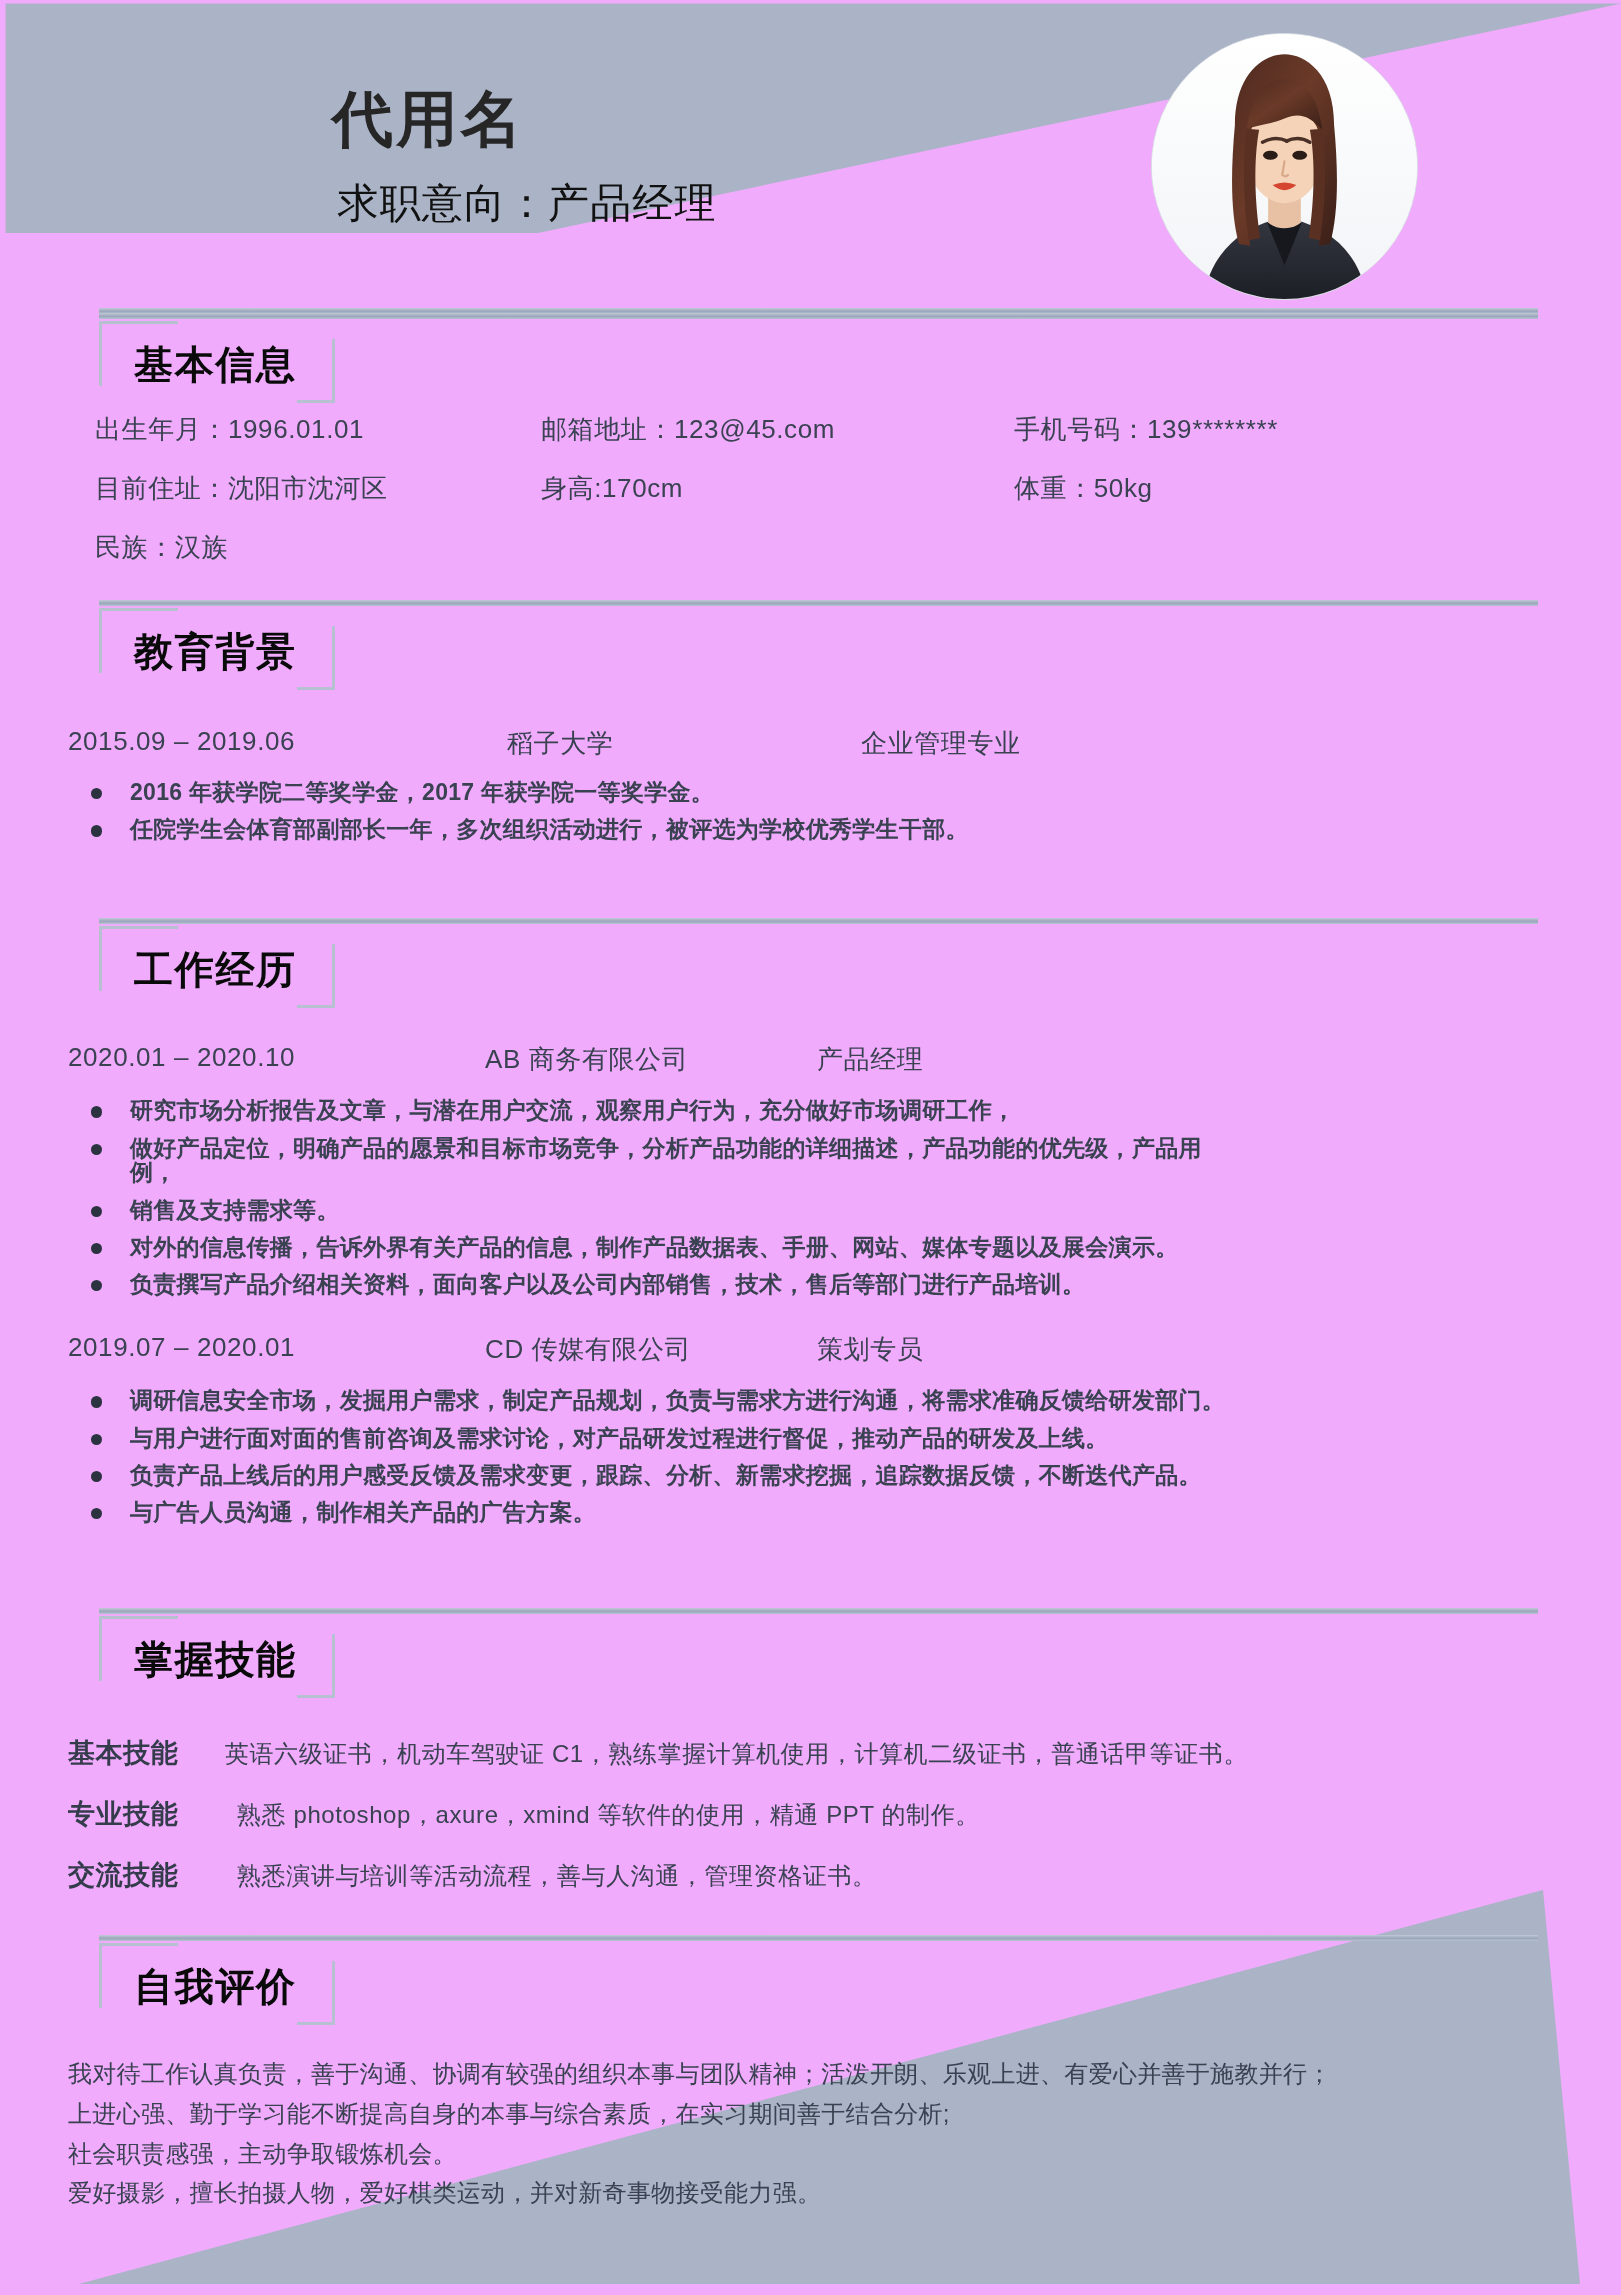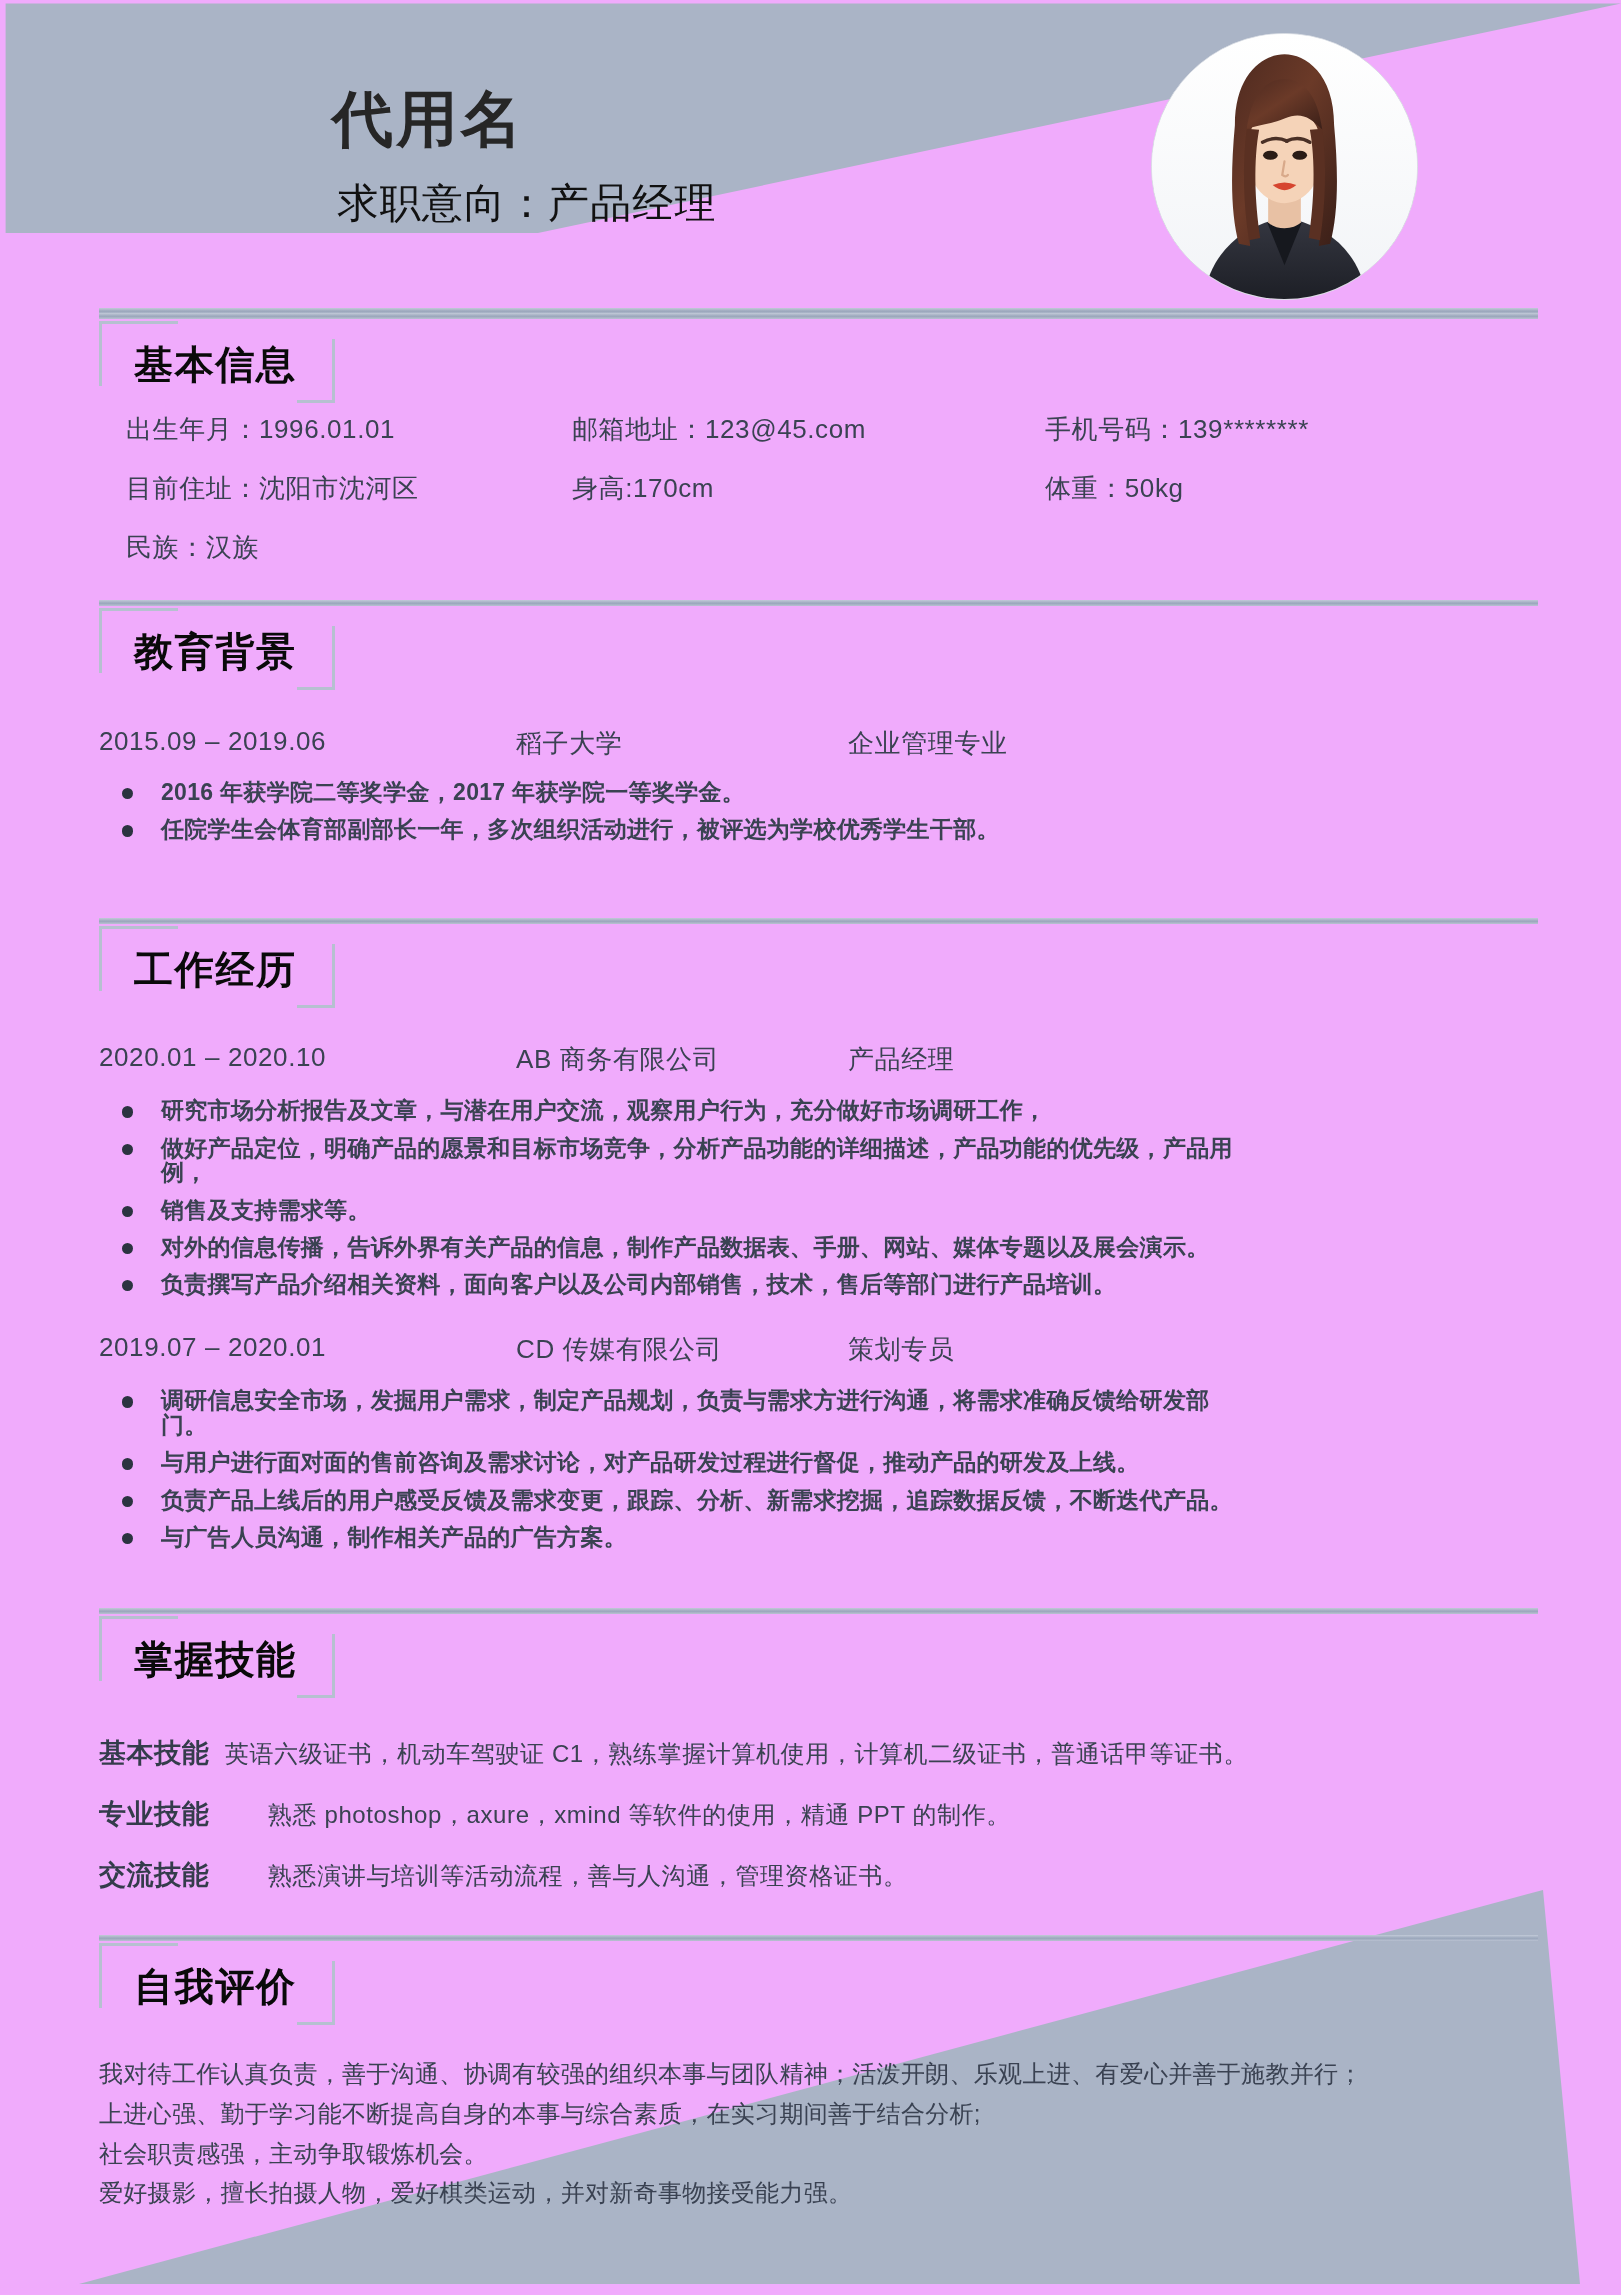--- a/index.html
+++ b/index.html
@@ -130,21 +130,21 @@
     left: 35px;
     top: 25px;
     font-size: 39px;
     font-weight: bold;
     color: #0a0a0a;
     letter-spacing: 1.7px;
     white-space: nowrap;
   }
 
   .sec-body {
-    margin-left: 99px;
+    margin-left: 68px;
     margin-right: 84px;
   }
 
   
   .info-grid {
     display: grid;
     grid-template-columns: 473px 473px 1fr;
     row-gap: 24px;
     font-size: 26px;
     color: #3a4252;
@@ -297,21 +297,21 @@
   </div>
 
   <div class="section" style="top:600px;">
     <div class="sec-rule"></div>
     <div class="sec-head">
       <span class="bracket-tl"></span>
       <span class="bracket-br"></span>
       <span class="sec-title">教育背景</span>
     </div>
     <div class="sec-body">
-      <div class="entry-row" style="margin-top:27px;">
+      <div class="entry-row" style="margin-top:27px;gap:22px;">
         <span class="entry-date">2015.09 – 2019.06</span>
         <span class="entry-org">稻子大学</span>
         <span class="entry-role">企业管理专业</span>
       </div>
       <ul class="bullets" style="margin-top:19px;">
         <li>2016 年获学院二等奖学金，2017 年获学院一等奖学金。</li>
         <li style="margin-top:12.4px;">任院学生会体育部副部长一年，多次组织活动进行，被评选为学校优秀学生干部。</li>
       </ul>
     </div>
   </div>

